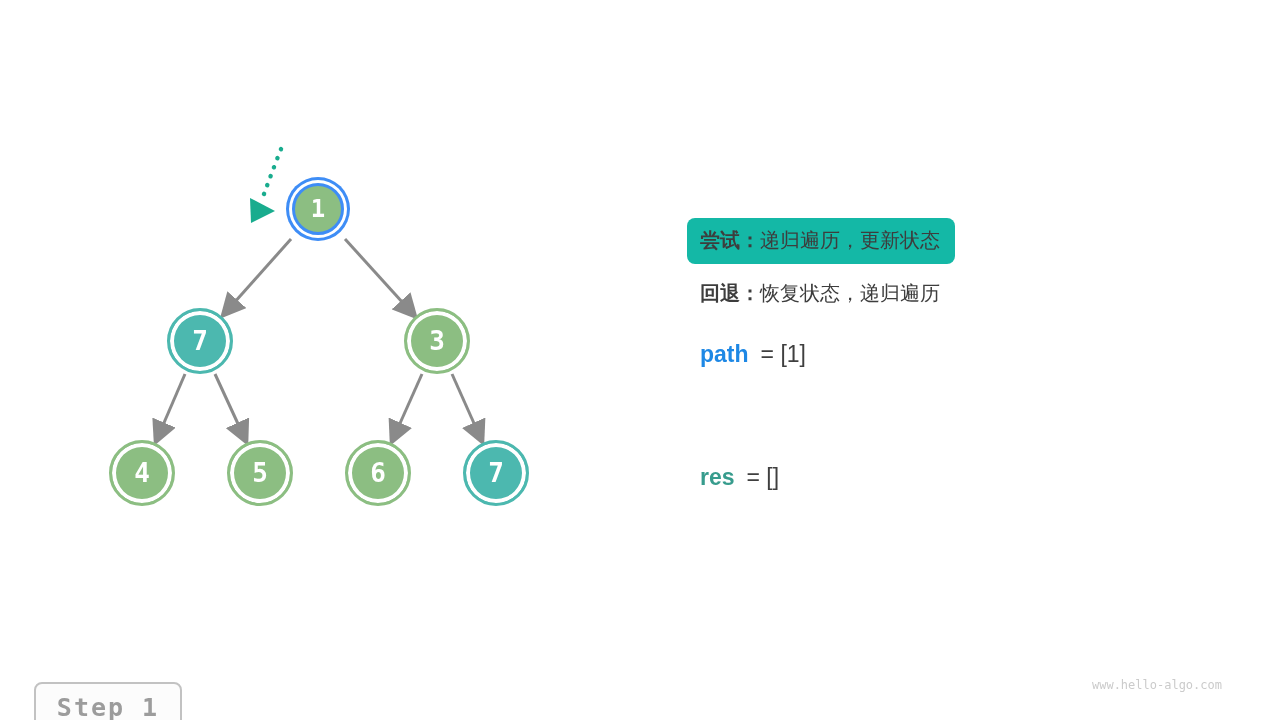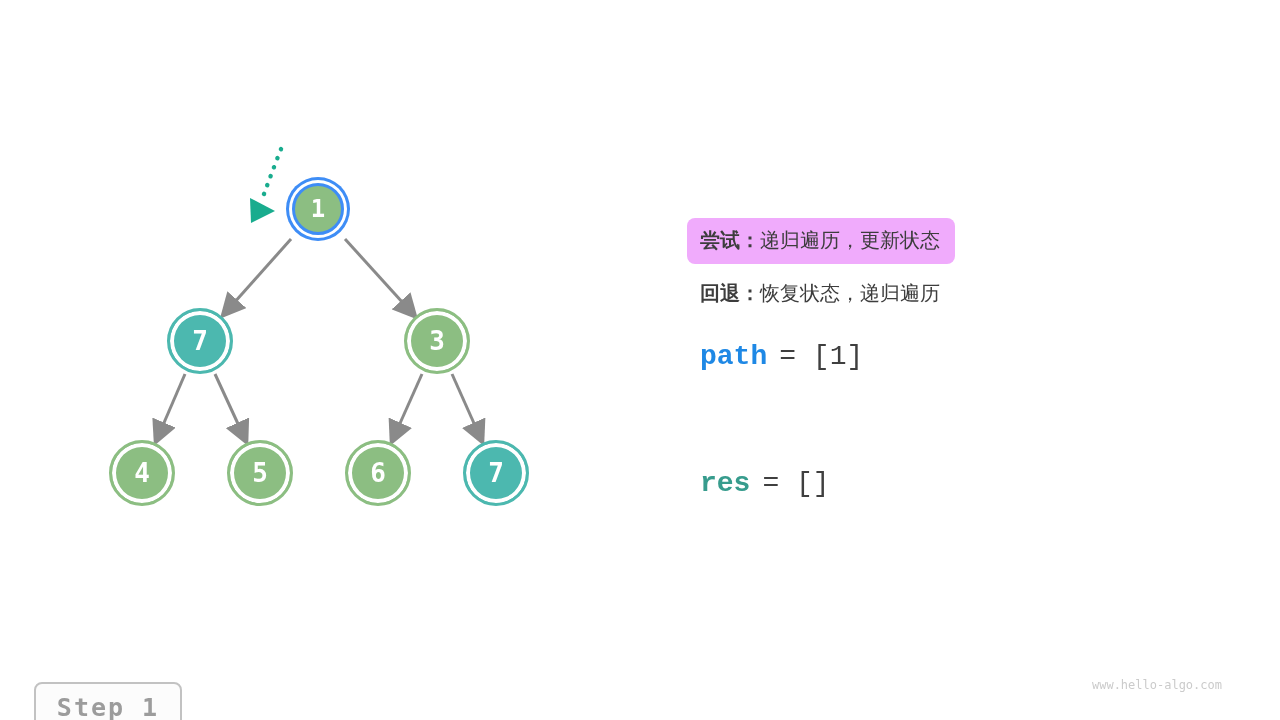--- a/index.html
+++ b/index.html
@@ -65,33 +65,33 @@
     z-index: 2;
     width: 360px;
   }
   .panel-line {
     font-size: 20px;
     color: #3D3D3D;
     white-space: nowrap;
   }
   .try-line {
     display: inline-block;
-    background: #f0abfc;
+    background: #14b8a6;
     border-radius: 8px;
     padding: 9px 15px 10px 13px;
   }
   .back-line {
     padding: 10px 0 0 13px;
     margin-top: 6px;
   }
   .label-bold { font-weight: bold; }
   .code-line {
     padding-left: 13px;
-    font-family: Liberation Mono, monospace;
-    font-size: 28px;
+    font-family: Liberation Sans, sans-serif;
+    font-size: 23px;
     color: #3F3F3F;
     white-space: nowrap;
   }
   .path-line { margin-top: 34px; }
   .res-line  { margin-top: 96px; }
   .var-path {
     color: #1E88E5;
     font-weight: bold;
   }
   .var-res {

